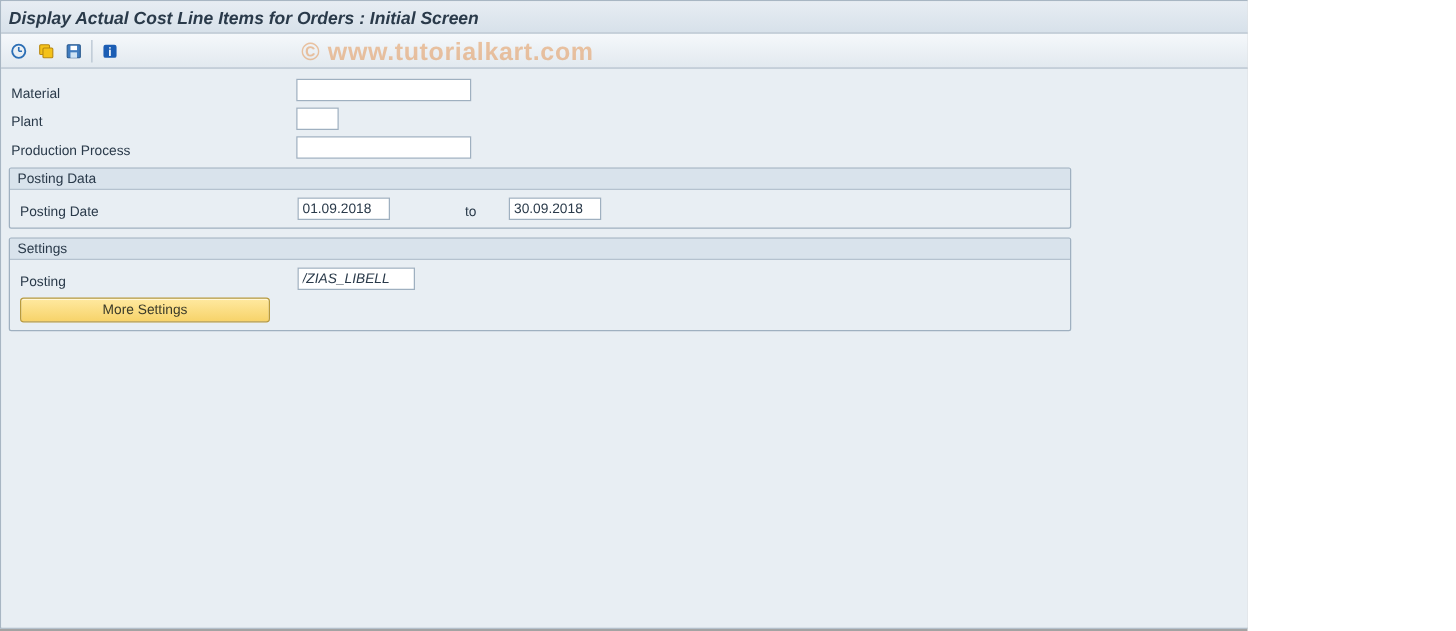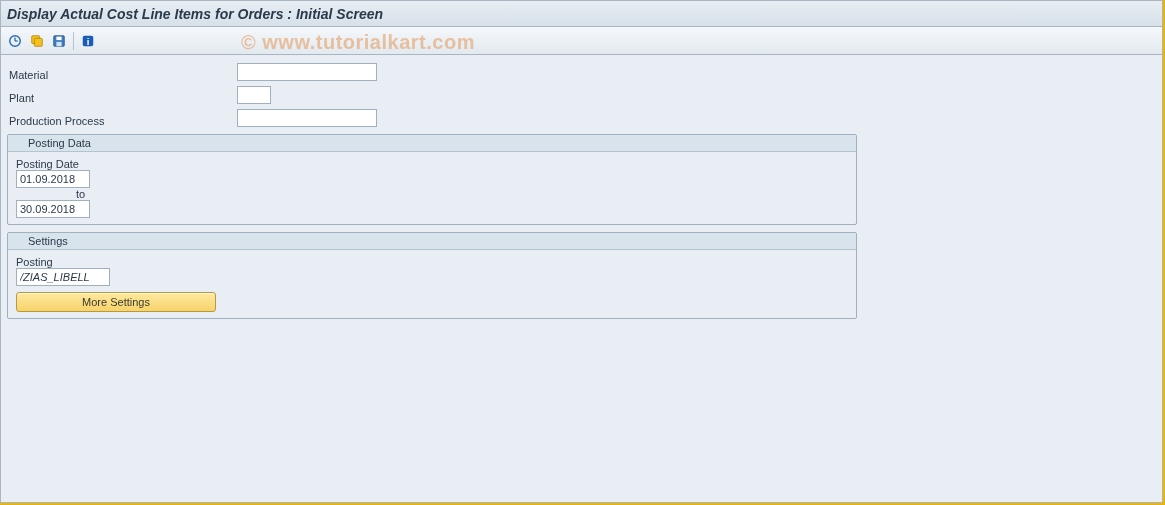--- a/index.html
+++ b/index.html
@@ -3,24 +3,24 @@
 <meta charset="utf-8">
 <style>
   * { box-sizing: border-box; }
   html, body {
     margin: 0; padding: 0;
     font-family: Arial, Helvetica, sans-serif;
     font-size: 11px;
     background: #fff;
   }
   .app {
-    width: 1165px;
+    width: 998px;
     height: 505px;
     position: relative;
-    background: #eab308;
+    background: #a3a3a3;
     overflow: hidden;
   }
   .inner {
     width: 1163px;
     height: 503px;
     border: 1px solid #a8b6c3;
     background: #edf1f5;
     position: relative;
   }
   
@@ -99,34 +99,33 @@
   
   .group {
     margin-top: 6px;
     border: 1px solid #9fb0c0;
     border-radius: 2px;
     background: #e8eef3;
   }
   .group-header {
     background: #d9e3ec;
     border-bottom: 1px solid #b5c2cf;
-    padding: 2px 20px;
+    padding: 2px 6px;
     font-size: 11px;
     color: #2a3a4a;
   }
   .group-body {
     padding: 6px 8px;
     display: flex;
     flex-direction: column;
     gap: 6px;
   }
   .group-row {
     display: flex;
-    align-items: flex-start;
-    flex-direction: column;
+    align-items: flex-end;
   }
   .group-label {
     width: 222px;
     color: #2a3a4a;
   }
 
   
   .more-btn {
     width: 200px;
     height: 20px;

